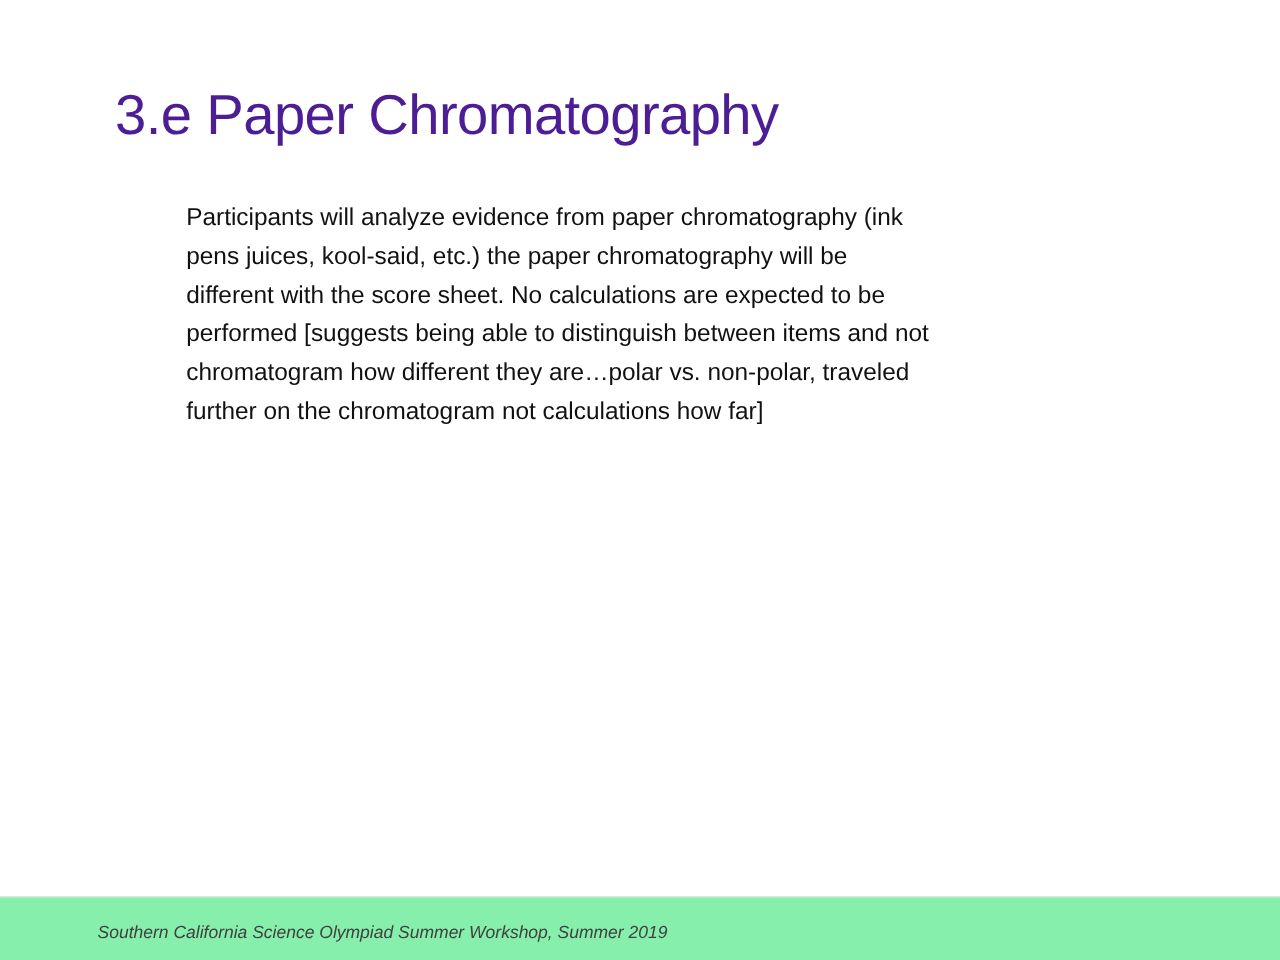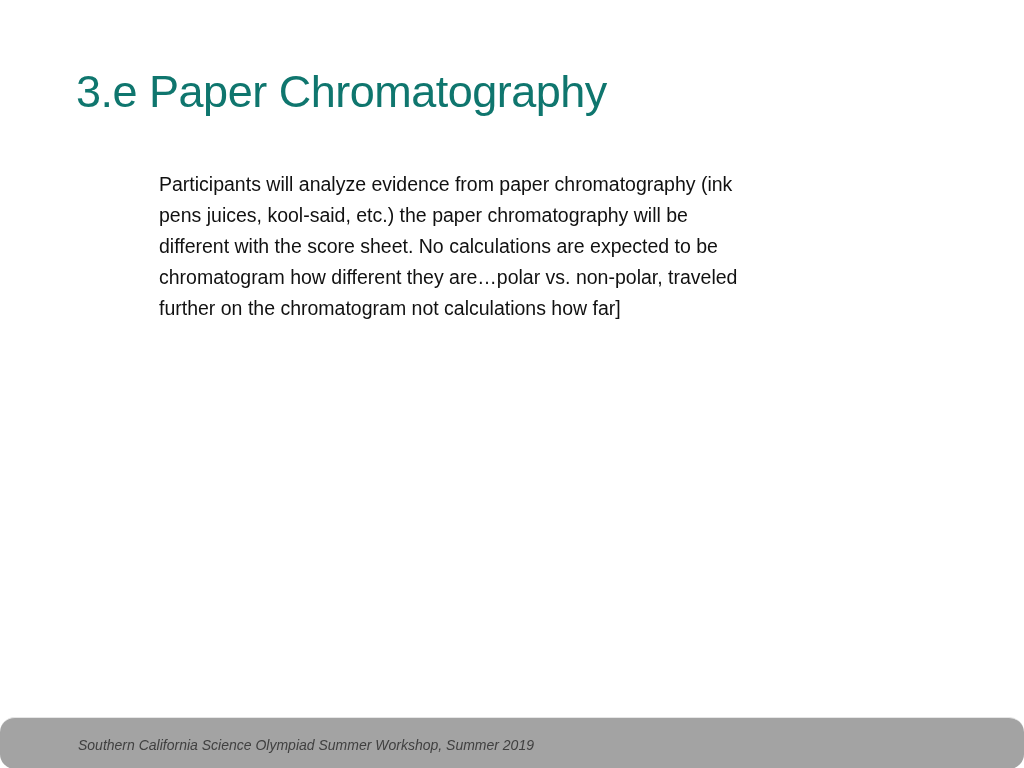--- a/index.html
+++ b/index.html
@@ -11,55 +11,54 @@
       overflow: hidden;
     }
     .slide {
       position: relative;
       width: 1024px;
       height: 768px;
       background: #ffffff;
     }
     .slide-title {
       position: absolute;
-      left: 76px;
+      left: 92px;
       top: 62px;
       margin: 0;
       font-family: "Liberation Sans", sans-serif;
       font-weight: normal;
       font-size: 45px;
       line-height: 60px;
-      color: #0f766e;
+      color: #4c1d95;
       letter-spacing: -0.5px;
       white-space: nowrap;
     }
     .slide-body {
       position: absolute;
       left: 147px;
       top: 157px;
       width: 730px;
-      margin: 12px;
+      margin: 2px;
       font-family: "Liberation Sans", sans-serif;
       font-size: 19.5px;
       line-height: 31px;
       color: #111111;
     }
     .slide-body .line {
       display: block;
       white-space: nowrap;
     }
     .footer-bar {
       position: absolute;
       left: 0;
       top: 717px;
       width: 1024px;
       height: 51px;
-      background: #a3a3a3;
+      background: #86efac;
       border-top: 1px solid #e6e6e6;
-      border-radius: 15px;
     }
     .footer-text {
       position: absolute;
       left: 78px;
       top: 19px;
       font-family: "Liberation Sans", sans-serif;
       font-style: italic;
       font-size: 14px;
       line-height: 16px;
       color: #404040;
@@ -69,20 +68,21 @@
 </head>
 <body>
 
 <div class="slide">
   <h1 class="slide-title">3.e Paper Chromatography</h1>
 
   <div class="slide-body">
     <span class="line">Participants will analyze evidence from paper chromatography (ink</span>
     <span class="line">pens juices, kool-said, etc.) the paper chromatography will be</span>
     <span class="line">different with the score sheet. No calculations are expected to be</span>
+    <span class="line">performed [suggests being able to distinguish between items and not</span>
     <span class="line">chromatogram how different they are…polar vs. non-polar, traveled</span>
     <span class="line">further on the chromatogram not calculations how far]</span>
   </div>
 
   <div class="footer-bar">
     <span class="footer-text">Southern California Science Olympiad Summer Workshop, Summer 2019</span>
   </div>
 </div>
 
 </body></html>

